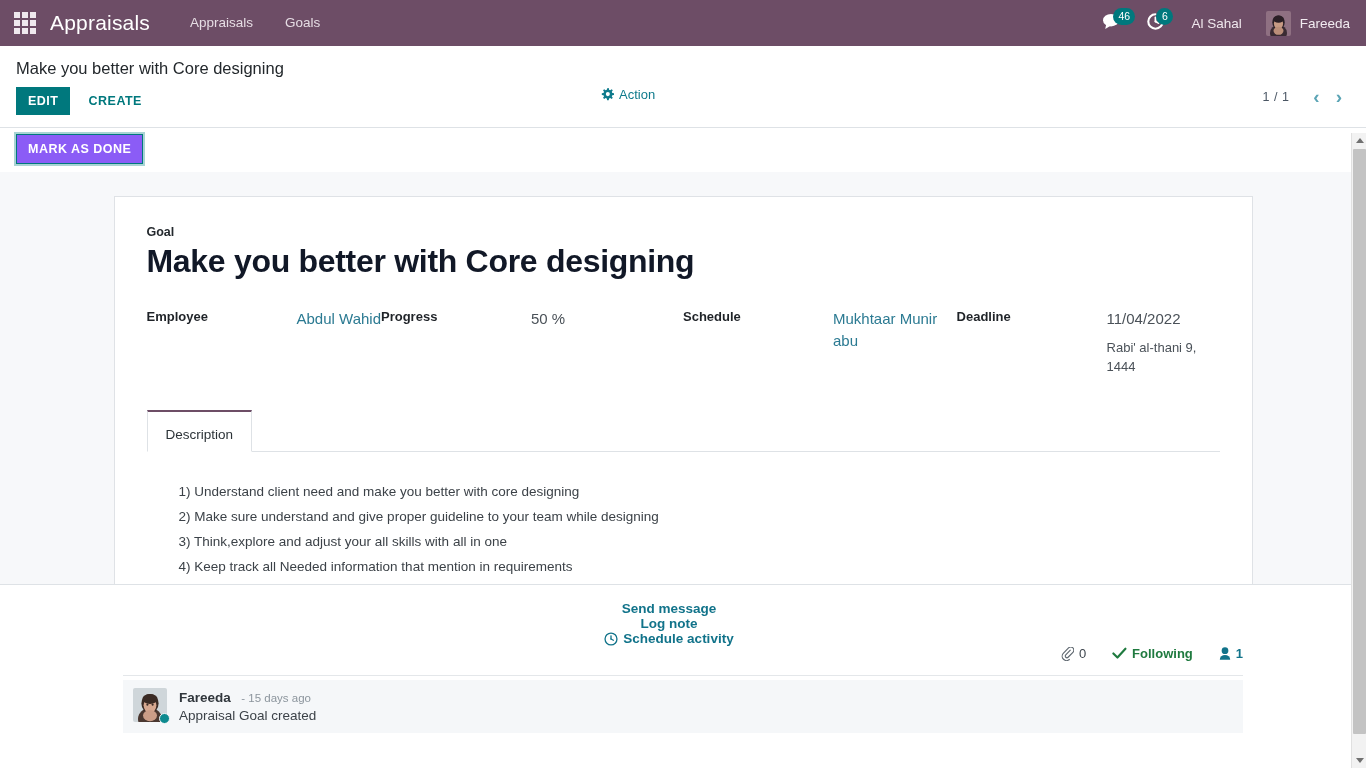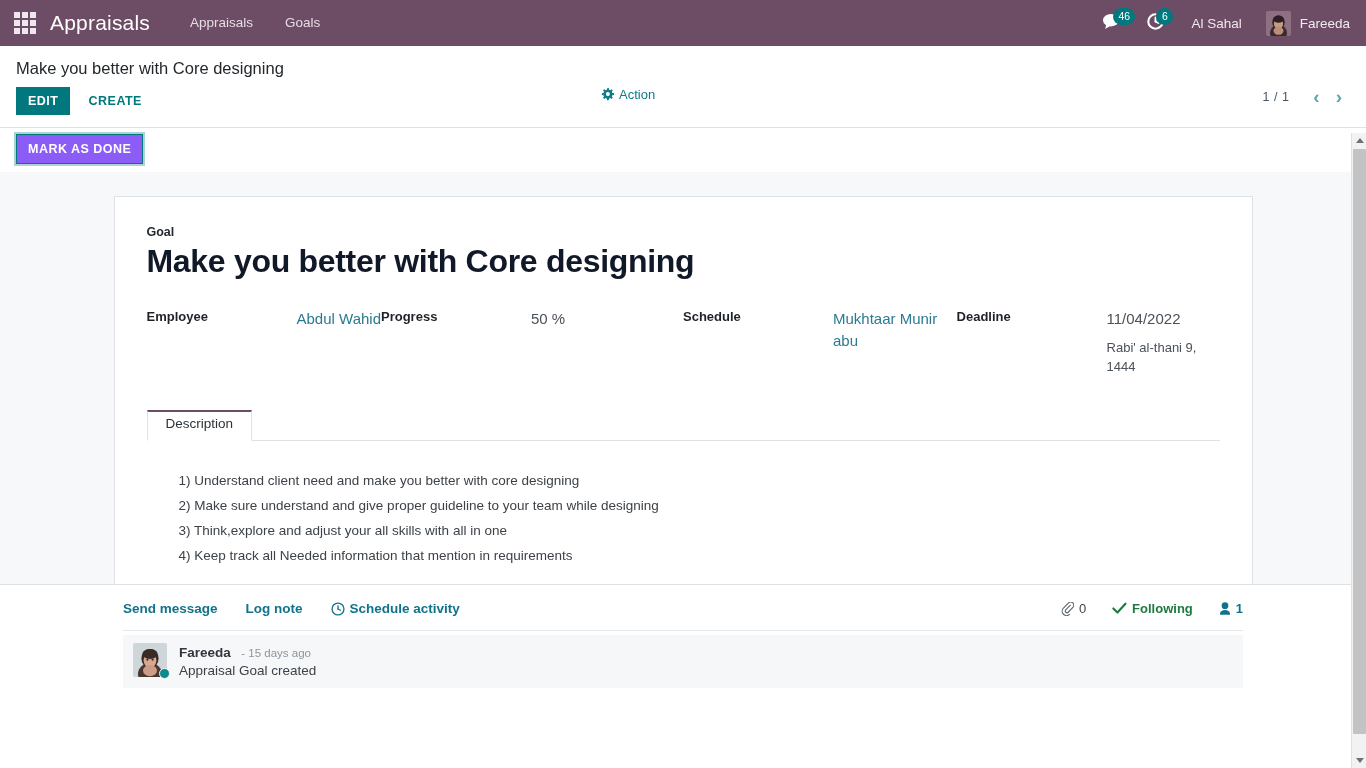--- a/index.html
+++ b/index.html
@@ -249,21 +249,21 @@
     font-size: 13.5px;
     color: #2c3338;
     padding: 9px 18px;
     border: 1px solid #dee2e6;
     border-bottom: 1px solid #ffffff;
     background: #ffffff;
     margin-bottom: -1px;
     cursor: pointer;
     position: relative;
   }
-  .nb-tab.active { border-top: 2px solid #6d4d66; padding-top: 4px; }
+  .nb-tab.active { border-top: 2px solid #6d4d66; padding-top: 15px; }
   .nb-page { padding: 30px 0 0 32px; }
   .desc-line {
     font-size: 13.5px;
     color: #3c4248;
     line-height: 1.42;
     margin-bottom: 6px;
   }
 
   
   .chatter {
@@ -271,20 +271,21 @@
     border-top: 1px solid #dee2e6;
     padding: 16px 0 0 0;
     position: relative;
   }
   .chatter-inner { width: 1120px; margin: 0 auto; }
   .chatter-topbar {
     display: flex;
     align-items: center;
     padding-bottom: 14px;
     border-bottom: 1px solid #e4e7ea;
+    flex-direction: column;
   }
   .ct-link {
     color: #11738a;
     font-size: 13.5px;
     font-weight: 700;
     margin-right: 28px;
     cursor: pointer;
     display: inline-flex;
     align-items: center;
   }

